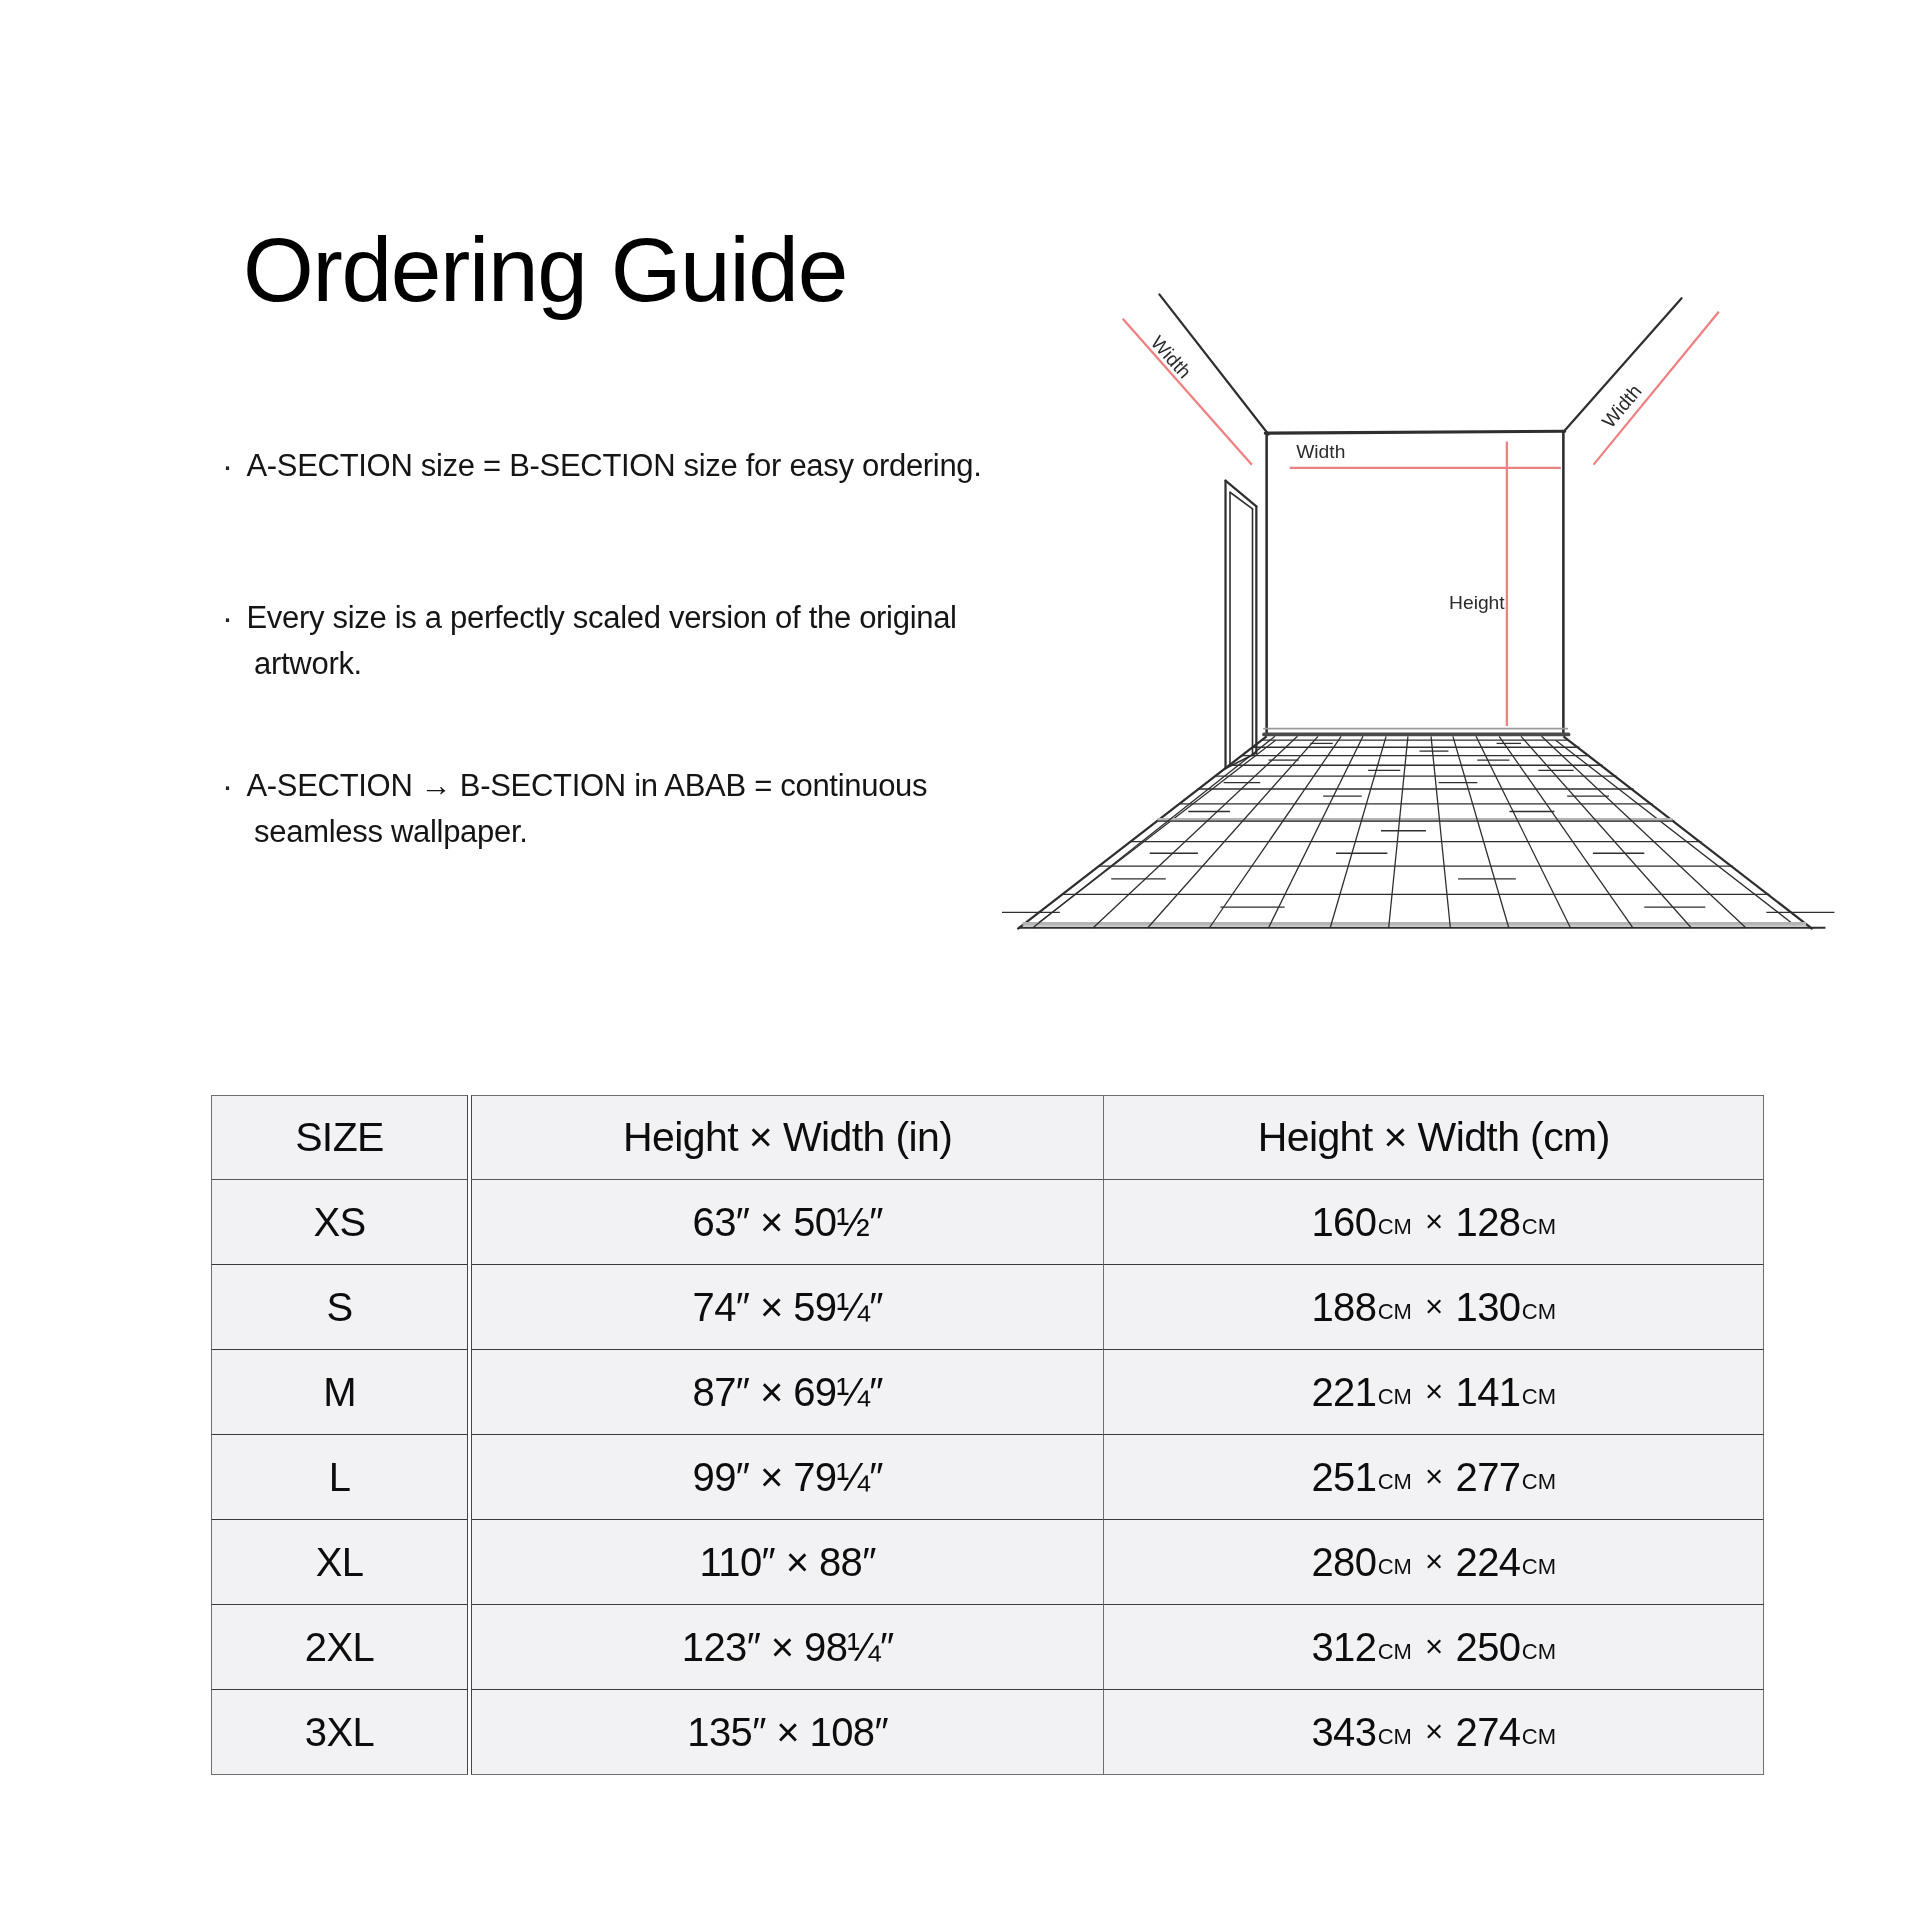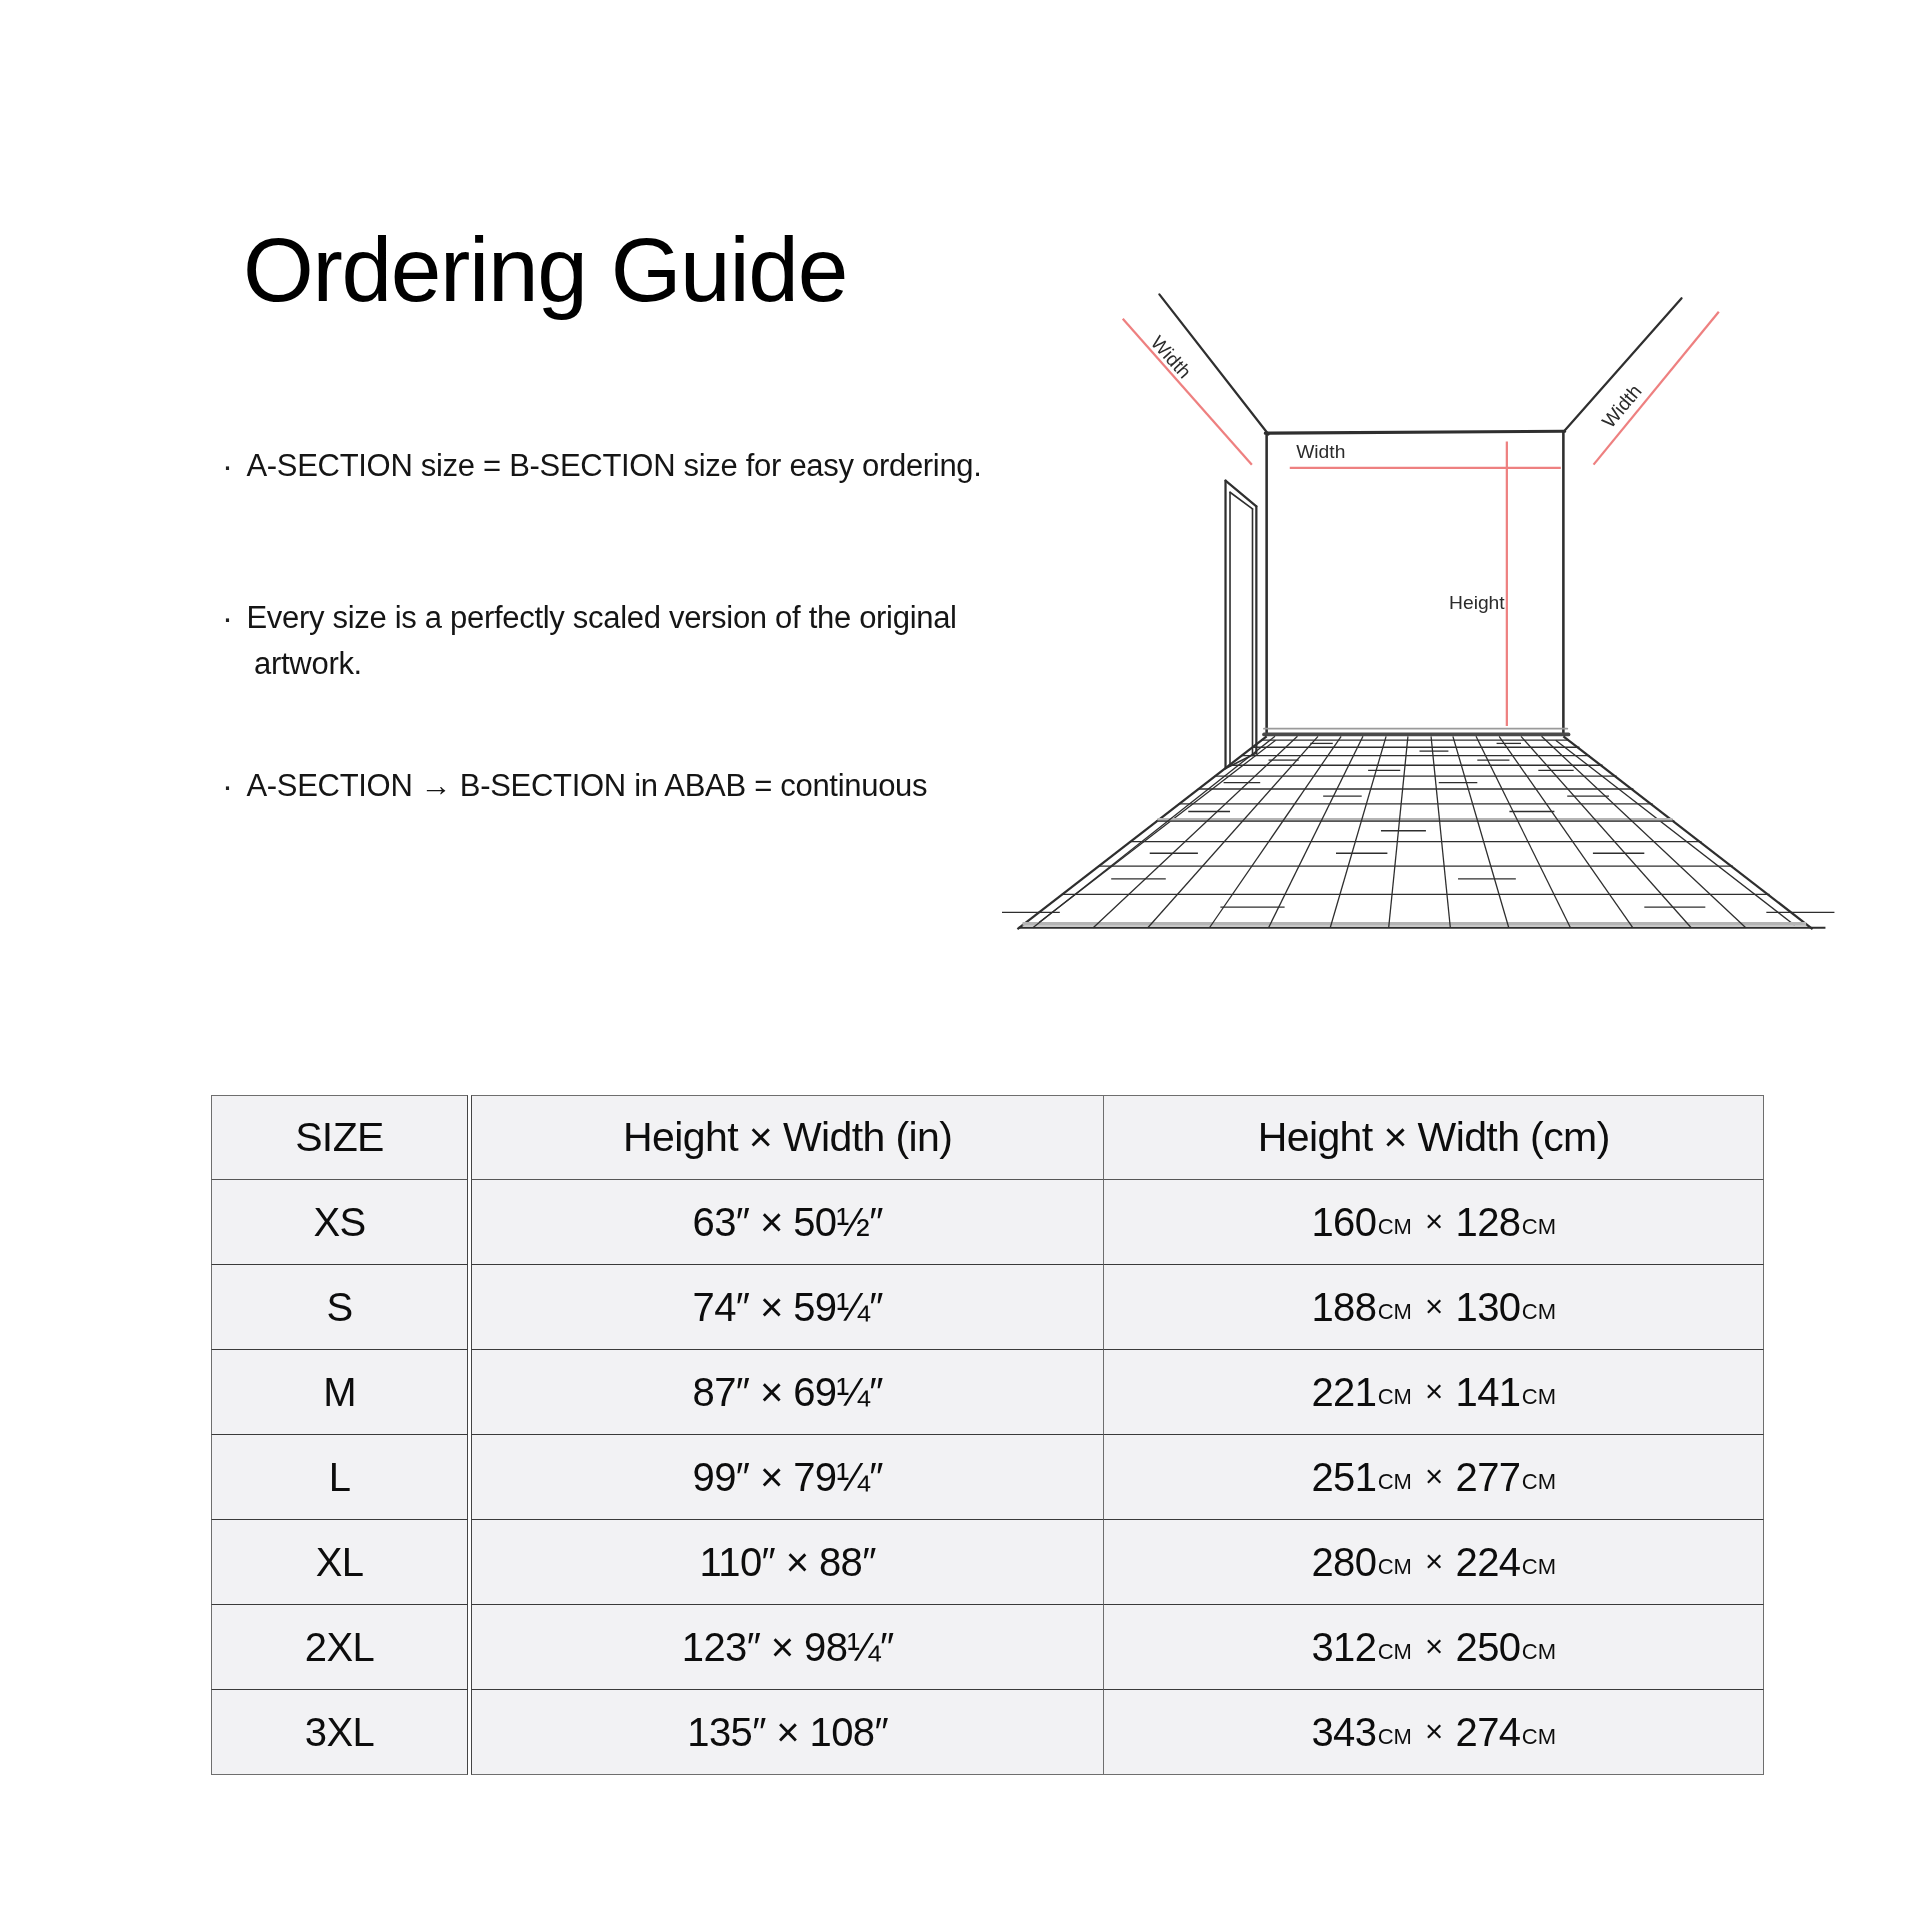--- a/index.html
+++ b/index.html
@@ -71,20 +71,21 @@
     <span class="dot">·</span>
     <div class="lines">
       <div class="l1">Every size is a perfectly scaled version of the original</div>
       <div class="l2">artwork.</div>
     </div>
   </div>
   <div class="bullet" id="bullet-3">
     <span class="dot">·</span>
     <div class="lines">
       <div class="l1">A-SECTION → B-SECTION in ABAB = continuous</div>
+      <div class="l2">seamless wallpaper.</div>
     </div>
   </div>
 
   <svg class="room-svg" width="835" height="713" viewBox="1560 420 1300 1110">
     <g stroke="#2f2f2f" stroke-width="3.5" fill="none" stroke-linecap="round">
 
       <line x1="1805" y1="458" x2="1975" y2="676"></line>
       <line x1="2434" y1="672" x2="2618" y2="464"></line>
 
       <line x1="1970" y1="674" x2="2436" y2="671" stroke-width="5"></line>

